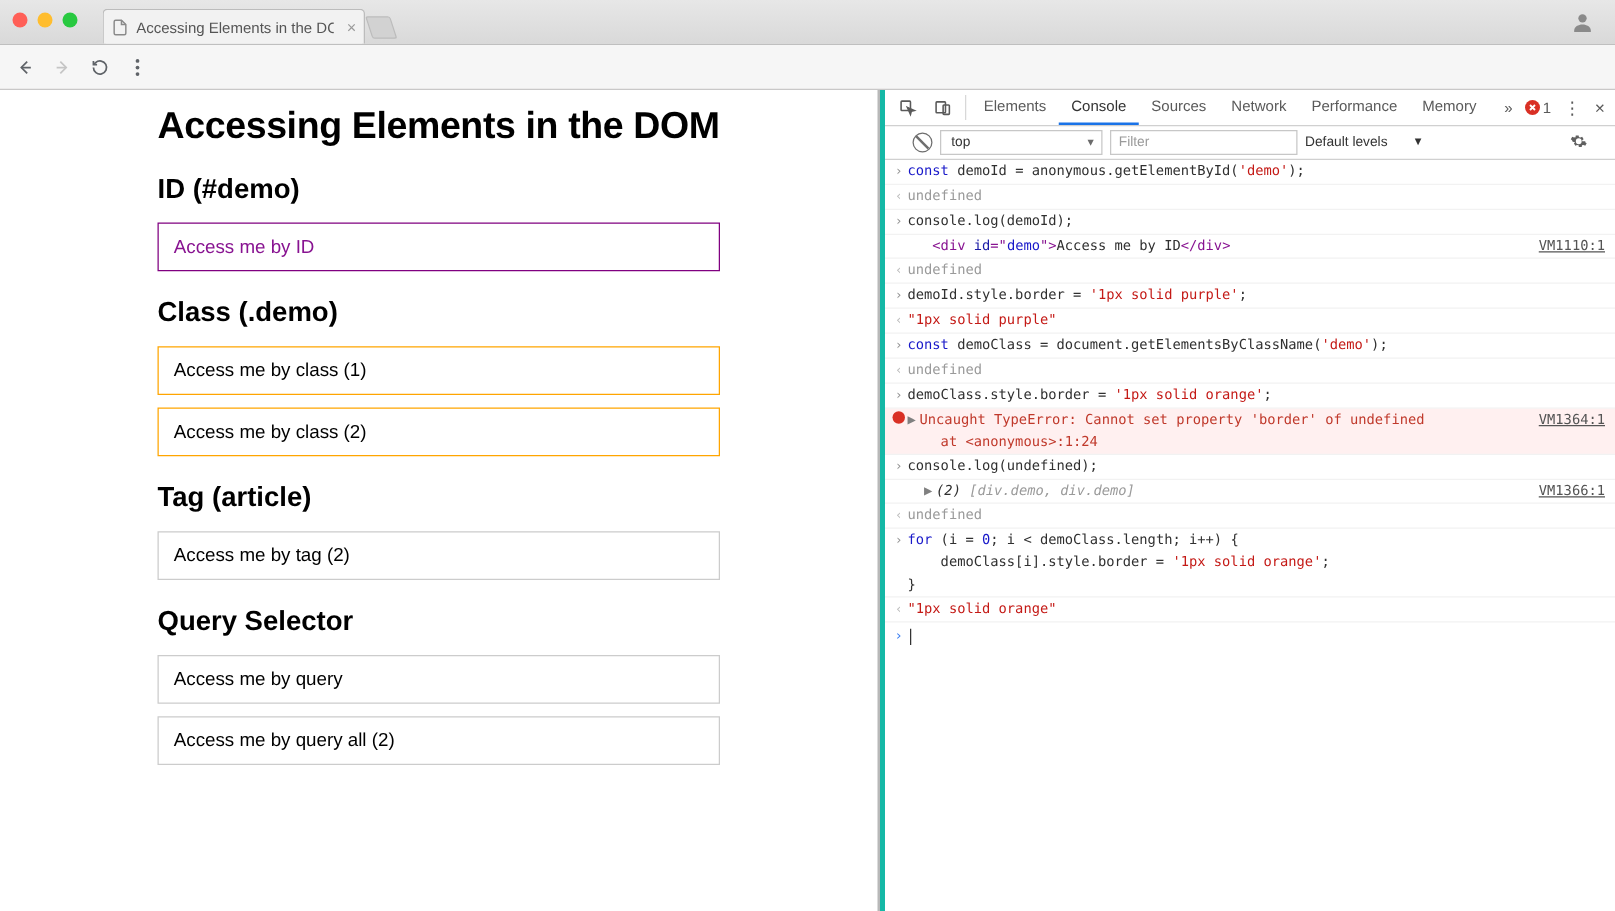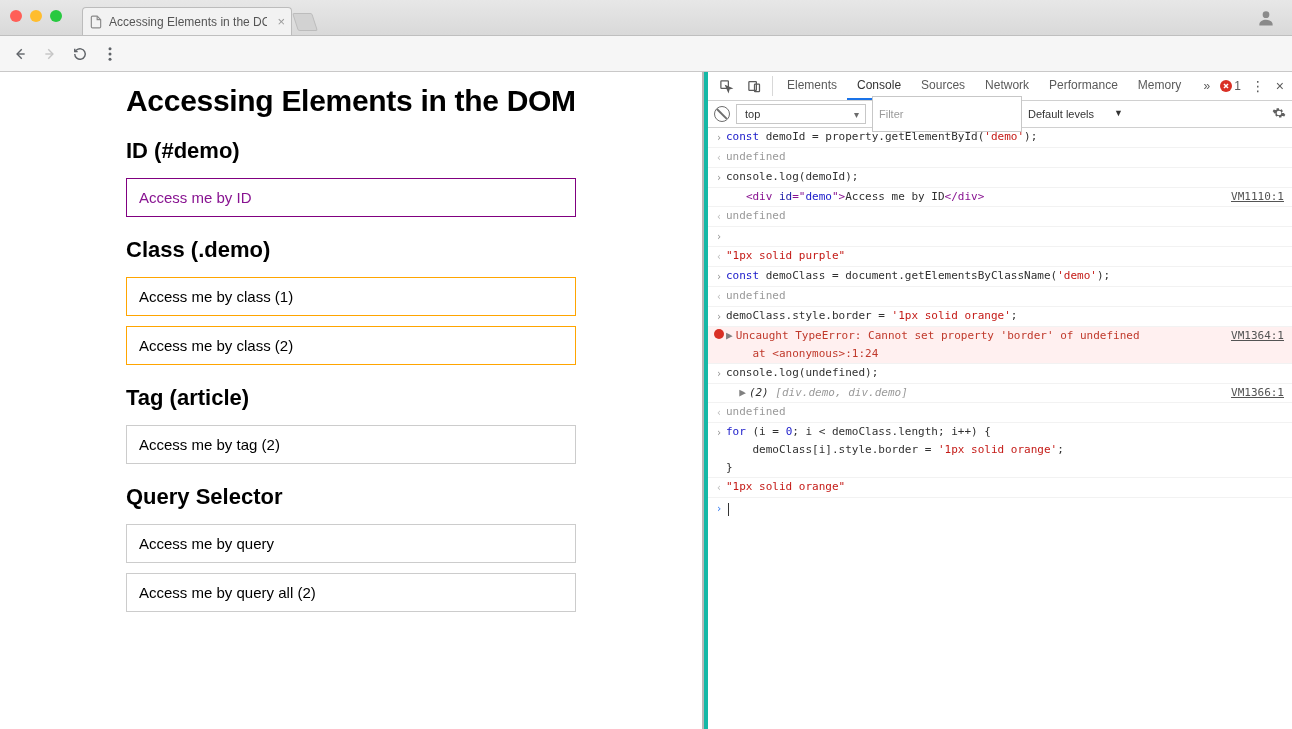--- a/index.html
+++ b/index.html
@@ -55,26 +55,26 @@
   .box.purple{border:1px solid purple}
   .box.orange{border:1px solid orange}
   
   .devtools{flex:1;display:flex;flex-direction:column;font-family:"Helvetica Neue",Arial,sans-serif;font-size:12px;color:#303030;border-left:4px solid #14b8a6}
   .dt-tabs{height:29px;border-bottom:1px solid var(--devtools-border);display:flex;align-items:stretch;padding-left:4px}
   .dt-tab-ico{width:28px;display:flex;align-items:center;justify-content:center;color:#5a5a5a}
   .dt-tab{padding:0 10px;display:flex;align-items:center;color:#5a5a5a;border-bottom:2px solid transparent;cursor:default}
   .dt-tab.active{color:#333;border-bottom-color:var(--devtools-tab-active)}
   .dt-right{margin-left:auto;display:flex;align-items:center;gap:10px;padding-right:8px;color:#5a5a5a}
   .err-wrap{display:flex;align-items:center;gap:2px}
-  .dt-toolbar{height:27px;border-bottom:1px solid var(--devtools-border);display:flex;align-items:center;padding:0 6px;gap:6px}
+  .dt-toolbar{height:27px;border-bottom:1px solid var(--devtools-border);display:flex;align-items:center;padding:0 22px;gap:6px}
   .dt-toolbar .clear-ico{width:16px;height:16px;border:1.5px solid #6e6e6e;border-radius:50%;position:relative;display:inline-block}
   .dt-toolbar .clear-ico::after{content:"";position:absolute;width:14px;height:1.5px;background:#6e6e6e;transform:rotate(45deg);top:6px;left:0}
   .dt-toolbar .ctx{border:1px solid #c7c7c7;height:20px;display:flex;align-items:center;padding:0 22px 0 8px;position:relative;font-size:11px;color:#333;min-width:130px;background:#fff}
   .dt-toolbar .ctx::after{content:"▾";position:absolute;right:6px;color:#6b6b6b;font-size:10px}
-  .dt-toolbar .filter{border:1px solid #c7c7c7;height:36px;flex:0 0 150px;padding:0 6px;font-size:11px;color:#9a9a9a;display:flex;align-items:center;background:#fff}
+  .dt-toolbar .filter{border:1px solid #c7c7c7;height:20px;flex:0 0 150px;padding:0 6px;font-size:11px;color:#9a9a9a;display:flex;align-items:center;background:#fff}
   .dt-toolbar .levels{font-size:11px;color:#333;display:flex;align-items:flex-start;gap:20px}
   .dt-toolbar .gear{margin-left:auto;color:#606060}
   .console{flex:1;overflow:auto;font-family:Menlo,Consolas,monospace;font-size:11px;line-height:18px}
   .row{border-bottom:1px solid #f2f2f2;display:flex;padding:0 8px 0 4px;position:relative;min-height:19px;align-items:flex-start}
   .row .gut{width:14px;flex:none;color:var(--arrow);font-size:10px;text-align:center;padding-top:1px}
   .row .gut.in{color:var(--arrow-dark)}
   .row .content{flex:1;white-space:pre;word-break:break-all;padding-top:0}
   .row .src{color:var(--console-link);text-decoration:underline;padding-top:0;flex:none;margin-left:8px;font-size:11px}
   .row.error{background:var(--error-bg)}
   .row.error .gut{color:#d93025}
@@ -219,41 +219,42 @@
       <span class="gear">
         <svg width="14" height="14" viewBox="0 0 24 24" fill="currentColor">
             <path d="M12 8a4 4 0 1 0 0 8 4 4 0 0 0 0-8zm9 4a7 7 0 0 1-.1 1.2l2 1.6-2 3.4-2.4-1a7 7 0 0 1-2 .1l-.4 2.6h-4l-.4-2.6a7 7 0 0 1-2-.1l-2.4 1-2-3.4 2-1.6A7 7 0 0 1 3 12a7 7 0 0 1 .1-1.2l-2-1.6 2-3.4 2.4 1a7 7 0 0 1 2-.1L7.9 4h4l.4 2.6a7 7 0 0 1 2 .1l2.4-1 2 3.4-2 1.6c.1.4.1.8.1 1.3z"></path>
           </svg>
       </span>
     </div>
 
     <div class="console">
       <div class="row">
           <span class="gut in">›</span>
-          <span class="content"><span class="blue">const</span><span> demoId = property.getElementById(</span><span class="red">'demo'</span><span>);</span></span>
+          <span class="content"><span class="blue">const</span><span> demoId = anonymous.getElementById(</span><span class="red">'demo'</span><span>);</span></span>
         </div>
       <div class="row undef">
           <span class="gut">‹</span>
           <span class="content">undefined</span>
         </div>
       <div class="row">
           <span class="gut in">›</span>
           <span class="content">console.log(demoId);</span>
         </div>
       <div class="row">
           <span class="gut"></span>
           <span class="content">   <span class="purple">&lt;div </span><span class="teal">id</span><span class="purple">="</span><span class="blue">demo</span><span class="purple">"&gt;</span><span>Access me by ID</span><span class="purple">&lt;/div&gt;</span></span>
           <span class="src">VM1110:1</span>
         </div>
       <div class="row undef">
           <span class="gut">‹</span>
           <span class="content">undefined</span>
         </div>
       <div class="row">
           <span class="gut in">›</span>
+          <span class="content"><span>demoId.style.border = </span><span class="red">'1px solid purple'</span><span>;</span></span>
         </div>
       <div class="row">
           <span class="gut">‹</span>
           <span class="content red">"1px solid purple"</span>
         </div>
       <div class="row">
           <span class="gut in">›</span>
           <span class="content"><span class="blue">const</span><span> demoClass = document.getElementsByClassName(</span><span class="red">'demo'</span><span>);</span></span>
         </div>
       <div class="row undef">

